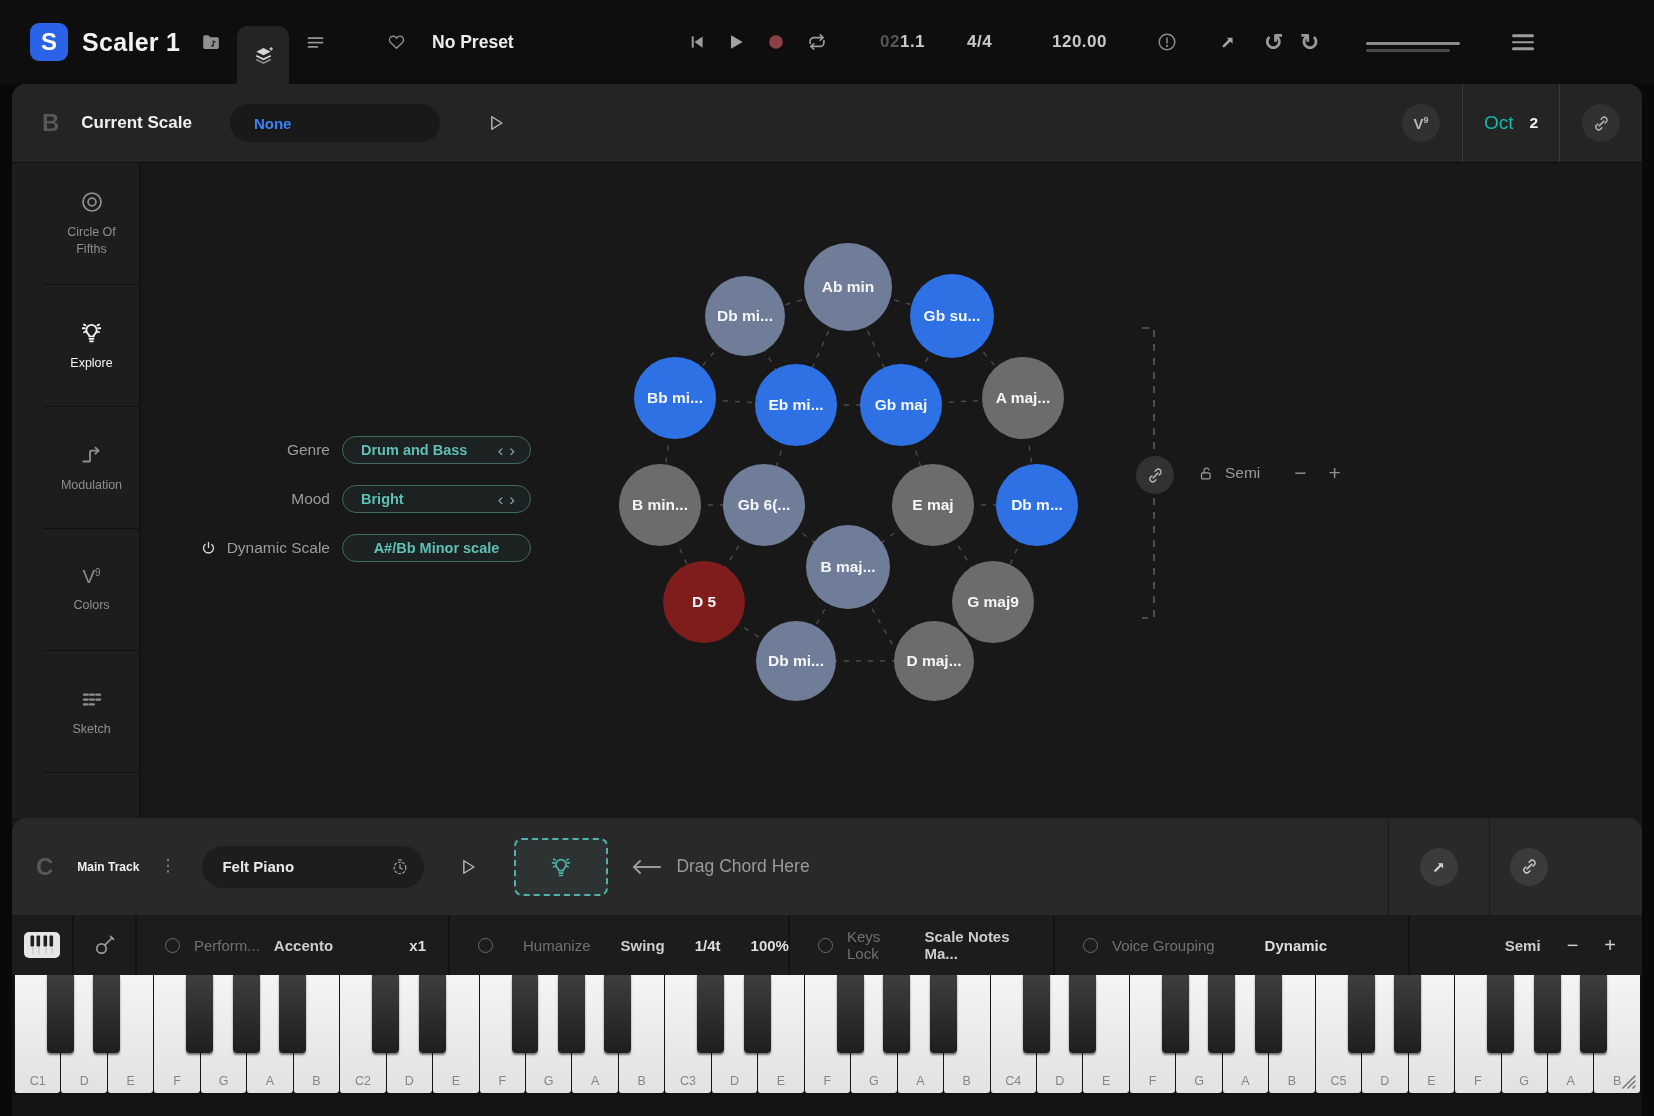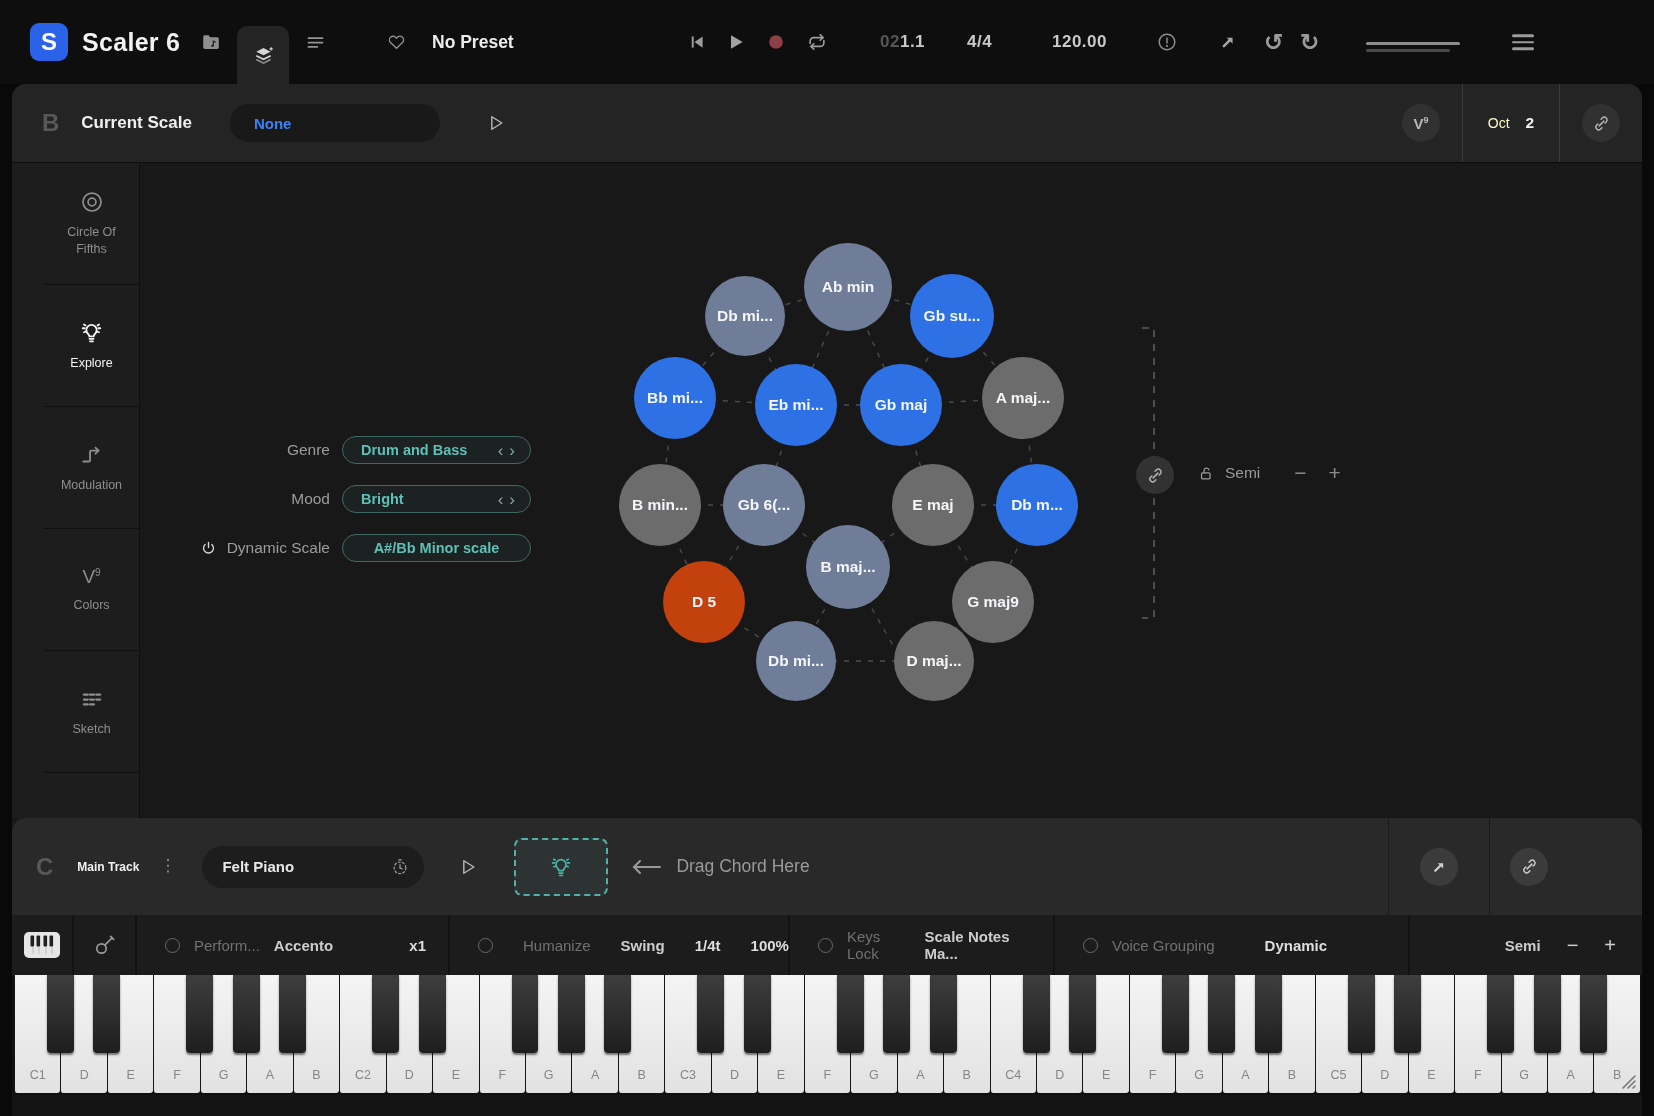--- a/index.html
+++ b/index.html
@@ -43,21 +43,21 @@
   .scale-pill { margin-left:38px; width:210px; height:38px; background:#191919; border-radius:19px;
     display:flex; align-items:center; padding-left:24px; }
   .scale-pill span { color:#3b82f6; font-size:15px; font-weight:600; }
   .play-outline { margin-left:46px; }
   .sb-right { margin-left:auto; display:flex; align-items:center; height:100%; }
   .vdiv { width:1px; height:100%; background:#3a3a3a; }
   .circle-btn { width:38px; height:38px; border-radius:50%; background:#313131;
     display:flex; align-items:center; justify-content:center; color:#b9b9b9; font-size:15px; font-weight:600; }
   .circle-btn sup { font-size:9px; }
   .oct-group { width:96px; display:flex; align-items:center; justify-content:center; gap:16px; }
-  .oct-label { color:#fef9c3; font-size:14px; }
+  .oct-label { color:#14b8a6; font-size:19px; }
   .oct-value { color:#f0f0f0; font-size:15.5px; font-weight:700; }
 
   
   .content { position:relative; height:655px; display:flex; }
   .sidebar { width:128px; background:#1d1d1d; border-right:1px solid #0e0e0e; display:flex; flex-direction:column;padding-left:32px; }
   .side-item { height:122px; border-bottom:1px solid #101010; display:flex; flex-direction:column;
     align-items:center; justify-content:center; gap:9px; color:#8e8e8e; }
   .side-item .lbl { font-size:12.5px; text-align:center; line-height:1.35; width:82px; }
   .side-item.active { color:#f5f5f5; }
   .side-item.active .lbl { color:#f5f5f5; }
@@ -113,38 +113,38 @@
   .brush-cell { width:63px; justify-content:center; }
   .semi-cell { flex:1; border-right:none; justify-content:flex-end; padding-right:26px; gap:26px; }
   .semi-cell .mp { color:#cfcfcf; font-size:20px; }
 
   
   .piano { position:relative; height:120px; background:#101010; padding:0 2px; }
   .keys { position:relative; height:118px; display:flex; }
   .wkey { position:relative; flex:1; background:linear-gradient(#f4f4f4,#e2e2e2);
     border-left:1px solid #161616; border-radius:0 0 3px 3px; }
   .wkey:last-child { border-right:1px solid #161616; }
-  .wkey .klabel { position:absolute; bottom:11px; width:100%; text-align:center; color:#868686; font-size:12.5px; }
+  .wkey .klabel { position:absolute; bottom:5px; width:100%; text-align:center; color:#868686; font-size:12.5px; }
   .bkey { position:absolute; top:0; height:78px; background:linear-gradient(#3e3e3e,#1e1e1e);
     border-radius:0 0 4px 4px; z-index:2; box-shadow:0 2px 2px rgba(0,0,0,.5); }
   .resize-handle { position:absolute; right:5px; bottom:5px; z-index:4; }
   .bottom-strip { height:21px; background:#141414; }
 
   svg { display:block; }
 </style>
 </head>
 <body>
 
 <div class="stage">
 
   <div class="topbar">
     <div class="logo">
         <span>S</span>
       </div>
-    <div class="app-title">Scaler 6</div>
+    <div class="app-title">Scaler 1</div>
 
     <div class="tab-icons">
       <div class="tab">
         <svg width="22" height="22" viewBox="0 0 24 24">
           <path d="M3.5 6.2A1.7 1.7 0 0 1 5.2 4.5h4l2 2.2h7.6a1.7 1.7 0 0 1 1.7 1.7v9.4a1.7 1.7 0 0 1-1.7 1.7H5.2a1.7 1.7 0 0 1-1.7-1.7z" fill="#8f8f8f"></path>
           <path d="M14.5 16.2v-5l2.6.9" stroke="#222" stroke-width="1.4" fill="none"></path>
           <circle cx="13.6" cy="16.2" r="1.3" fill="#222"></circle>
         </svg>
       </div>
       <div class="tab active">
@@ -364,21 +364,21 @@
             </div>
             <div class="bubble" style="left: 752px; top: 301px; width: 82px; height: 82px; background: rgb(108, 108, 108);">
               <span>E maj</span>
             </div>
             <div class="bubble" style="left: 856px; top: 301px; width: 82px; height: 82px; background: rgb(46, 113, 229);">
               <span>Db m...</span>
             </div>
             <div class="bubble" style="left: 666px; top: 362px; width: 84px; height: 84px; background: rgb(111, 125, 152);">
               <span>B maj...</span>
             </div>
-            <div class="bubble" style="left: 523px; top: 398px; width: 82px; height: 82px; background: #c2410c;">
+            <div class="bubble" style="left: 523px; top: 398px; width: 82px; height: 82px; background: #7f1d1d;">
               <span>D 5</span>
             </div>
             <div class="bubble" style="left: 812px; top: 398px; width: 82px; height: 82px; background: rgb(108, 108, 108);">
               <span>G maj9</span>
             </div>
             <div class="bubble" style="left: 616px; top: 458px; width: 80px; height: 80px; background: rgb(111, 125, 152);">
               <span>Db mi...</span>
             </div>
             <div class="bubble" style="left: 754px; top: 458px; width: 80px; height: 80px; background: rgb(108, 108, 108);">
               <span>D maj...</span>

